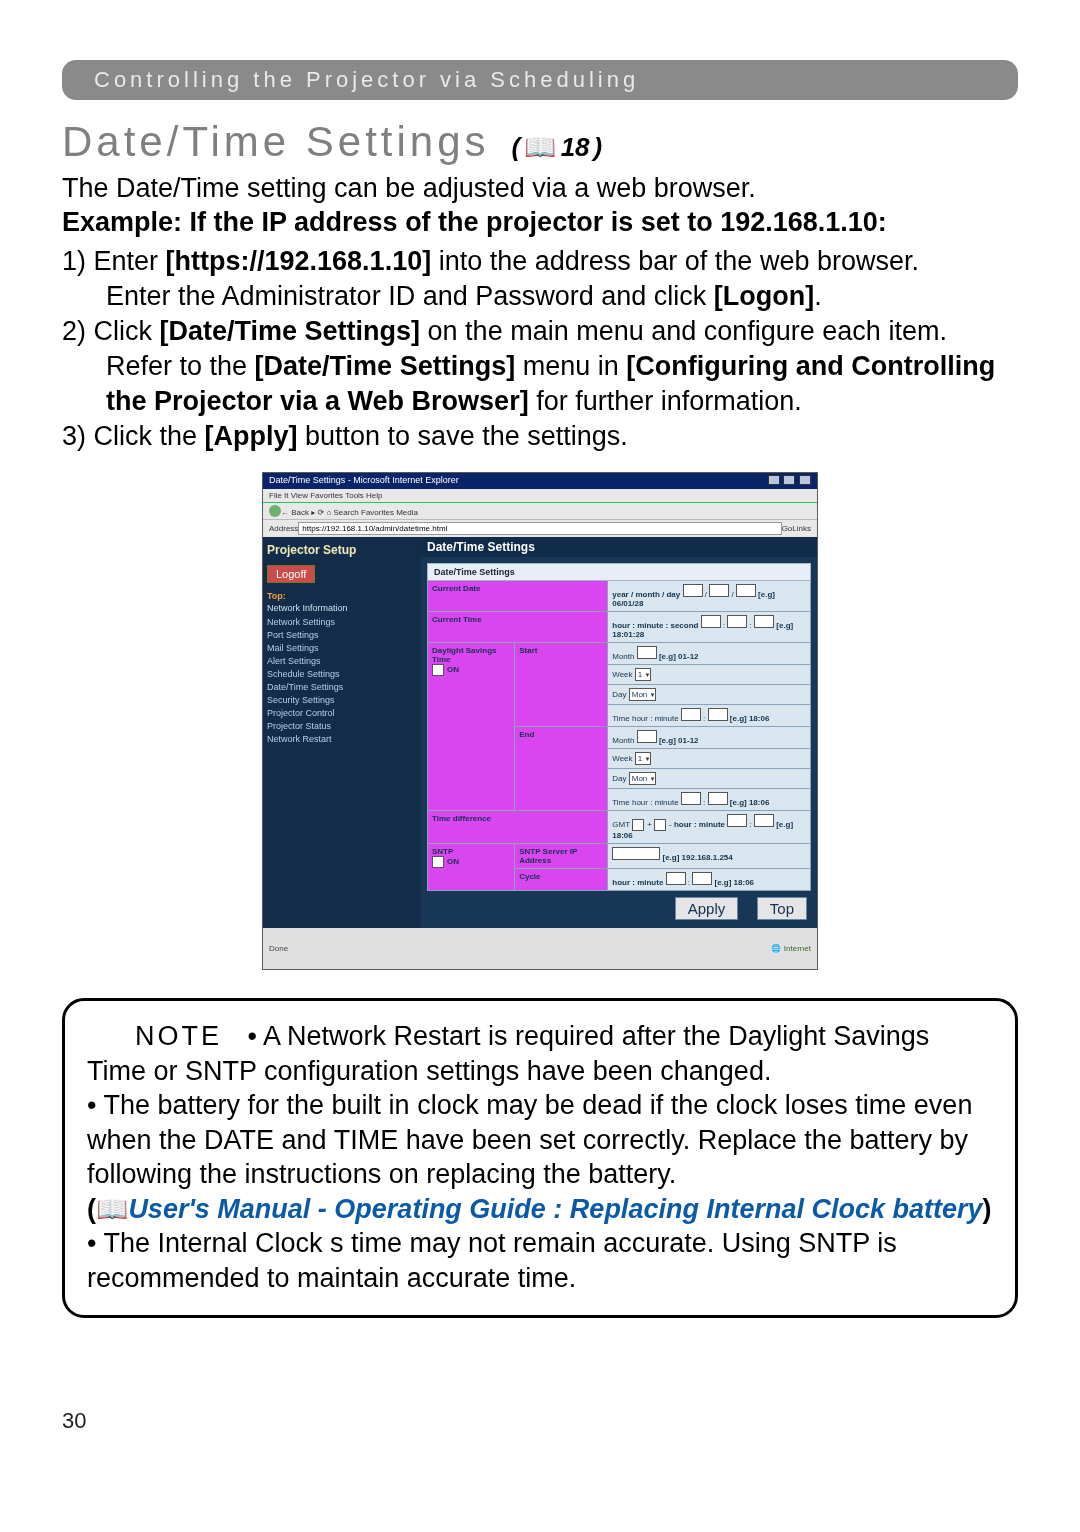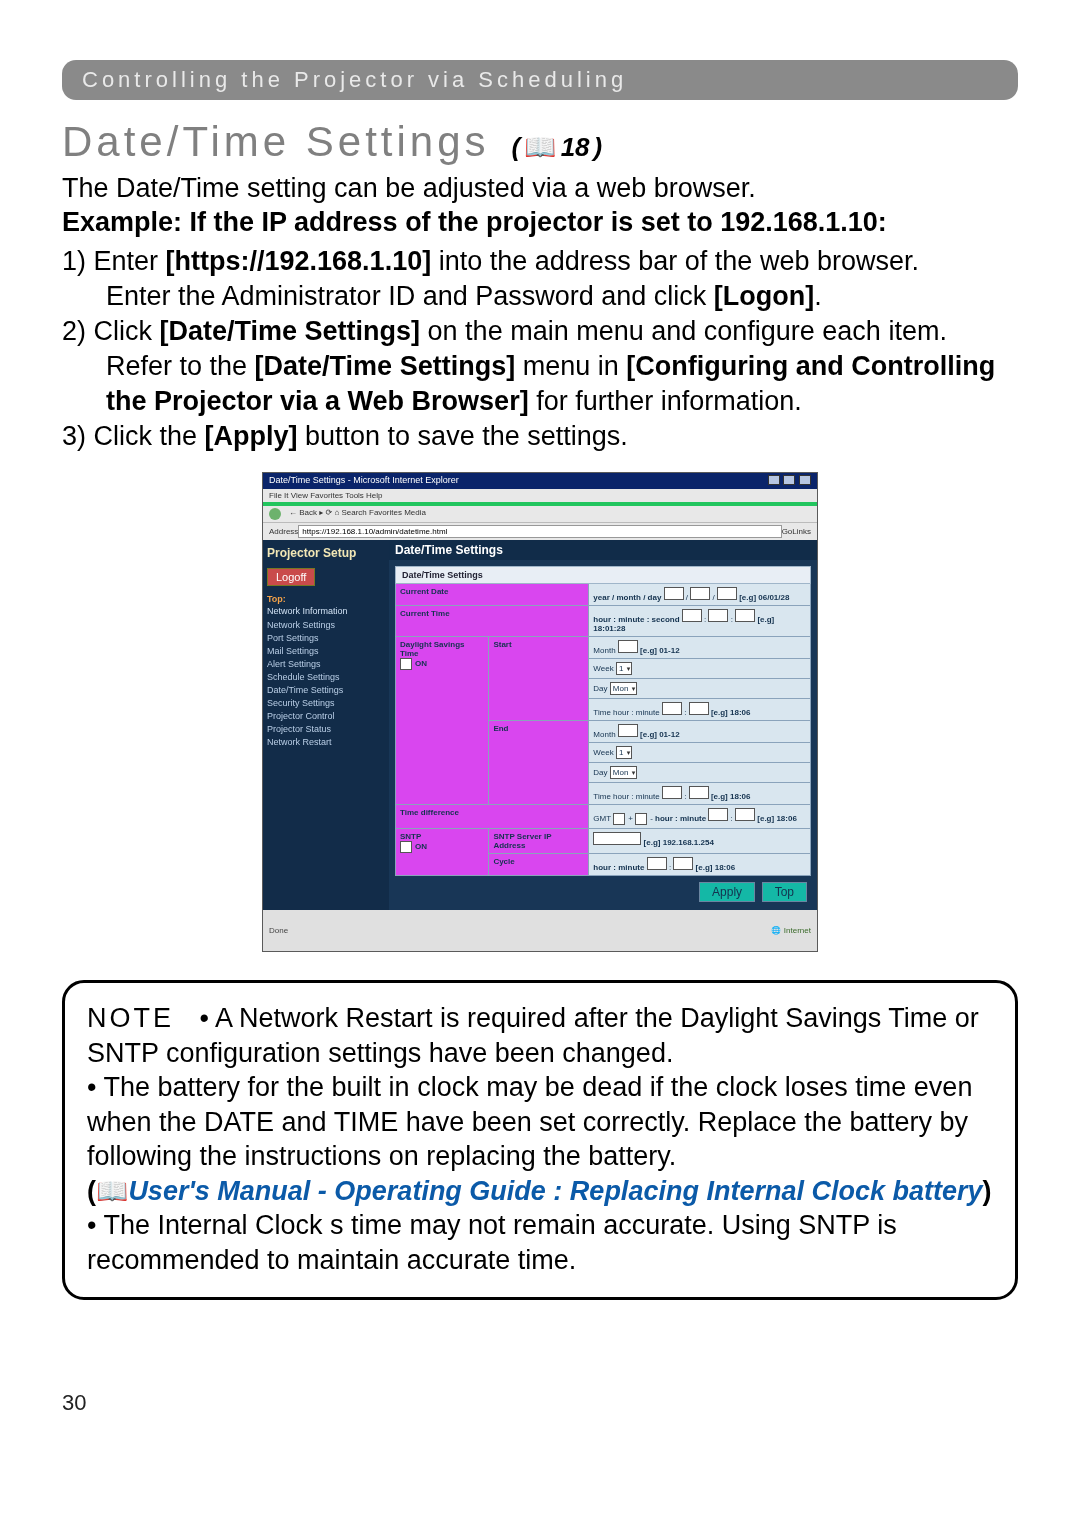--- a/index.html
+++ b/index.html
@@ -9,21 +9,21 @@
     background: #fff;
     width: 1080px;
   }
   .page {
     padding: 60px 62px 40px 62px;
     box-sizing: border-box;
   }
   .breadcrumb-bar {
     background: #8a8a8a;
     border-radius: 14px;
-    padding: 7px 20px;
+    padding: 7px 32px;
     color: #e9e9e9;
     font-size: 22px;
     letter-spacing: 4px;
     font-weight: 300;
     margin-bottom: 18px;
   }
   .title-row {
     display: flex;
     align-items: baseline;
     gap: 22px;
@@ -99,24 +99,24 @@
     background: #e8e8e8;
     padding: 2px 6px;
     font-size: 8px;
     color: #333;
   }
   .shot-toolbar {
     background: #e8e8e8;
     padding: 2px 6px;
     font-size: 8px;
     color: #333;
-    border-top: 4px solid #22c55e;
+    border-top: 1px solid #22c55e;
     display:flex;
-    align-items:flex-start;
-    gap:8px;
+    align-items:flex-end;
+    gap:0;
   }
   .shot-toolbar .ticon { width:12px;height:12px;background:#6db26d;border-radius:50%;display:inline-block;}
   .shot-addr {
     background: #e8e8e8;
     padding: 2px 6px;
     font-size: 8px;
     color: #333;
     border-top: 1px solid #bbb;
     display: flex;
     align-items: center;
@@ -124,20 +124,21 @@
   .shot-addr input {
     flex: 1;
     font-size: 8px;
     border: 1px solid #999;
     padding: 1px 3px;
   }
   .shot-body {
     display: flex;
     min-height: 240px;
     background: #122c49;
+    gap: 32px;
   }
   .side {
     width: 118px;
     color: #d7e2ee;
     padding: 6px 4px;
     font-size: 9px;
   }
   .side .logo {
     color: #f2e7b5;
     font-weight: bold;
@@ -209,26 +210,26 @@
     height:11px;
     font-size:8px;
     line-height:11px;
     position:relative;
   }
   .mini-sel::after{content:"▾";position:absolute;right:1px;font-size:7px;color:#333;}
   .chk { display:inline-block;width:10px;height:10px;border:1px solid #555;background:#fff;margin-right:3px;vertical-align:middle;}
   .btn-row { text-align:right;padding:6px 4px 2px 0;}
   .btn-row .minibtn {
     display:inline-block;
-    background:#14b8a6;
+    background:#e5e5e5;
     border:1px solid #6a86a1;
-    font-size:12px;
+    font-size:15px;
     padding:2px 12px;
     color:#14324f;
-    margin-left:4px;
+    margin-left:16px;
   }
   .status-bar {
     background:#e0e0e0;
     font-size:8px;
     padding:16px 6px;
     color:#444;
     display:flex;
     justify-content:space-between;
   }
   .status-bar .inet { color:#3a6a2a;}
@@ -240,20 +241,21 @@
     padding: 18px 22px 20px 22px;
     font-size: 27px;
     line-height: 1.28;
     margin-top: 8px;
   }
   .note-label {
     letter-spacing: 3px;
     font-weight: 400;
     display:inline-block;
     margin-right: 18px;
+    margin-left: 48px;
   }
   .italic-link {
     color: #0b5aa8;
     font-style: italic;
     font-weight: bold;
   }
 
   .page-num {
     margin-top: 90px;
     font-size: 22px;

